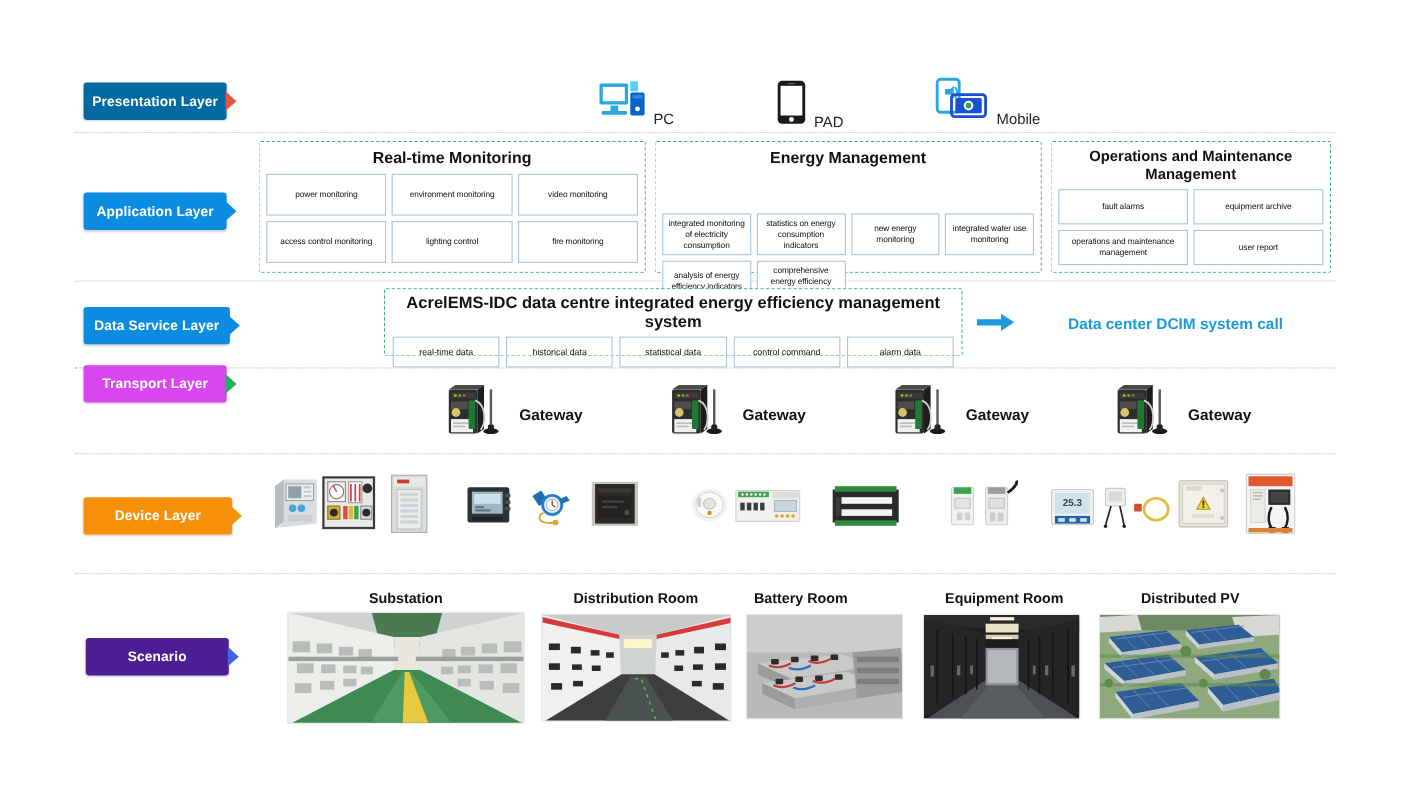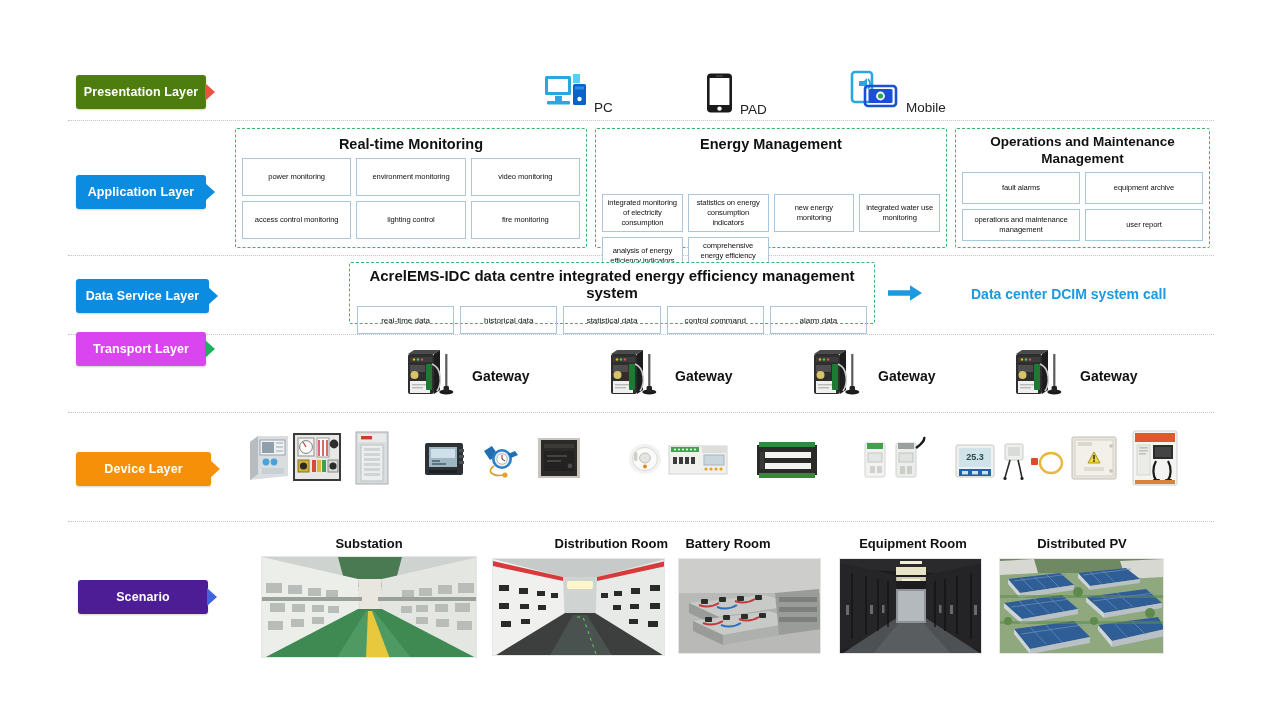--- a/index.html
+++ b/index.html
@@ -156,21 +156,21 @@
 </style>
 </head>
 <body>
 
 <div class="divider" style="top:120px;"></div>
 <div class="divider" style="top:255px;"></div>
 <div class="divider" style="top:334px;"></div>
 <div class="divider" style="top:412px;"></div>
 <div class="divider" style="top:521px;"></div>
 
-<div class="layer-badge" style="left:76px; top:75px; width:130px; color:#e8543f; background:#4d7c0f;">
+<div class="layer-badge" style="left:76px; top:75px; width:130px; color:#e8543f; background:#0369a1;">
   <span style="color:#fff;">Presentation Layer</span>
   <span class="tip"></span>
 </div>
 
 <div class="layer-badge" style="left:76px; top:175px; width:130px; color:#0b8ce0; background:#0b8ce0;">
   <span style="color:#fff;">Application Layer</span>
   <span class="tip"></span>
 </div>
 
 <div class="layer-badge" style="left:76px; top:279px; width:133px; color:#0b8ce0; background:#0b8ce0;">
@@ -639,21 +639,21 @@
         <rect x="139" y="49" width="11" height="7"></rect>
       <rect x="195" y="64" width="15" height="9"></rect>
         <rect x="174" y="62" width="13" height="8"></rect>
       <rect x="154" y="60" width="12" height="7"></rect>
     </g>
     <rect x="0" y="40" width="100" height="4" fill="#9aa09a"></rect>
     <rect x="116" y="40" width="100" height="4" fill="#9aa09a"></rect>
   </svg>
 </div>
 
-<div class="scn-title" style="left:488px; top:536px; width:180px;text-align:right;">Distribution Room</div>
+<div class="scn-title" style="left:488px; top:536px; width:180px;">Distribution Room</div>
 <div class="scn-photo" style="left:492px; top:558px; width:173px; height:98px;">
   <svg width="173" height="98" viewBox="0 0 173 98">
     <rect width="173" height="98" fill="#d4d8d6"></rect>
     <polygon points="0,0 173,0 173,26 0,22" fill="#c6cac8"></polygon>
     <polygon points="70,18 104,18 102,54 72,54" fill="#cfd4d2"></polygon>
     <polygon points="0,0 70,18 72,80 0,98" fill="#f0f1ef"></polygon>
     <polygon points="173,0 104,18 102,80 173,98" fill="#e8eae8"></polygon>
     <polygon points="72,54 102,54 173,98 0,98" fill="#3c3f3e"></polygon>
     <polygon points="80,56 94,56 120,98 56,98" fill="#4a5250"></polygon>
     <path d="M84 58 L 90 58 L 104 98 L 74 98" fill="none" stroke="#5fd45f" stroke-width="1" stroke-dasharray="3 4"></path>

